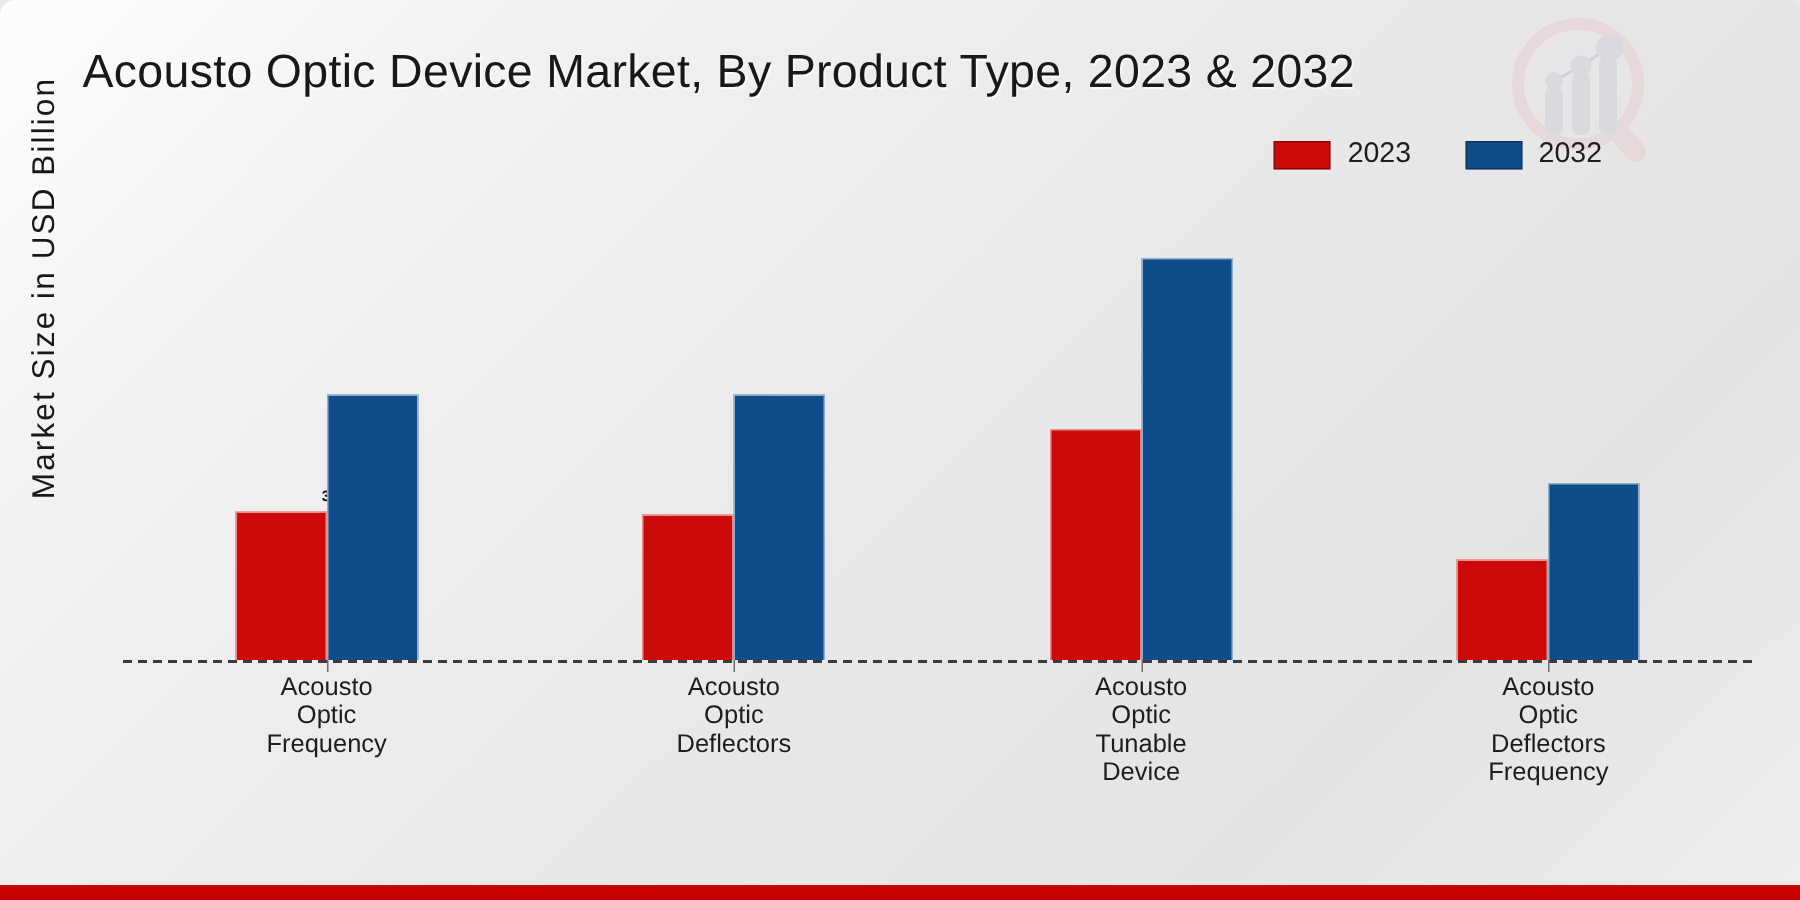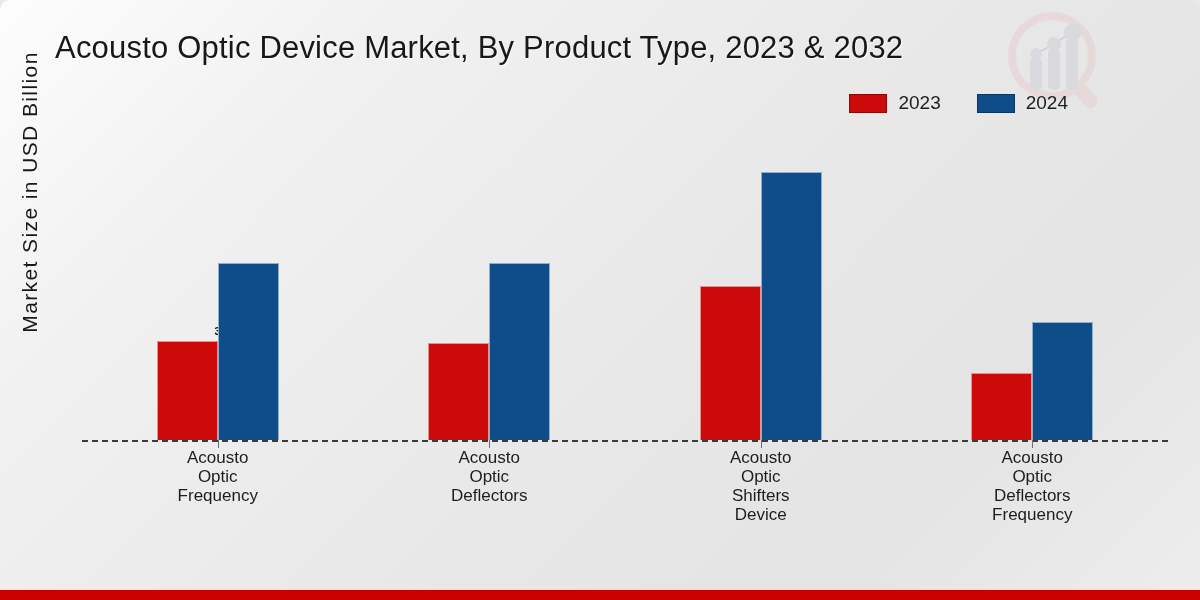--- a/index.html
+++ b/index.html
@@ -114,21 +114,21 @@
 
   <div class="chart-title">Acousto Optic Device Market, By Product Type, 2023 &amp; 2032</div>
 
   <div class="legend">
     <div class="legend-item">
       <span class="legend-swatch s2023" style="background:#cc0a0a"></span>
       <span class="legend-label">2023</span>
     </div>
     <div class="legend-item">
       <span class="legend-swatch s2032" style="background:#0f4c8a"></span>
-      <span class="legend-label">2024</span>
+      <span class="legend-label">2032</span>
     </div>
   </div>
 
   <div class="y-axis-title">Market Size in USD Billion</div>
 
   <div class="plot">
     <div class="baseline"></div>
     <div class="groups" id="bar-groups">
         <div class="group">
           <div class="bars">
@@ -169,21 +169,21 @@
               <div class="bar s2023" title="2023: 5.04" style="height: 154px;"></div>
             </div>
             <div style="position: relative;">
               <div class="bar s2032" title="2032: 8.8" style="height: 268px;"></div>
             </div>
           </div>
           <span class="tick"></span>
           <div class="cat-label">
             <div>Acousto</div>
             <div>Optic</div>
-            <div>Shifters</div>
+            <div>Tunable</div>
             <div>Device</div>
           </div>
         </div>
         <div class="group">
           <div class="bars">
             <div style="position: relative;">
               <div class="bar s2023" title="2023: 2.21" style="height: 67px;"></div>
             </div>
             <div style="position: relative;">
               <div class="bar s2032" title="2032: 3.86" style="height: 118px;"></div>

